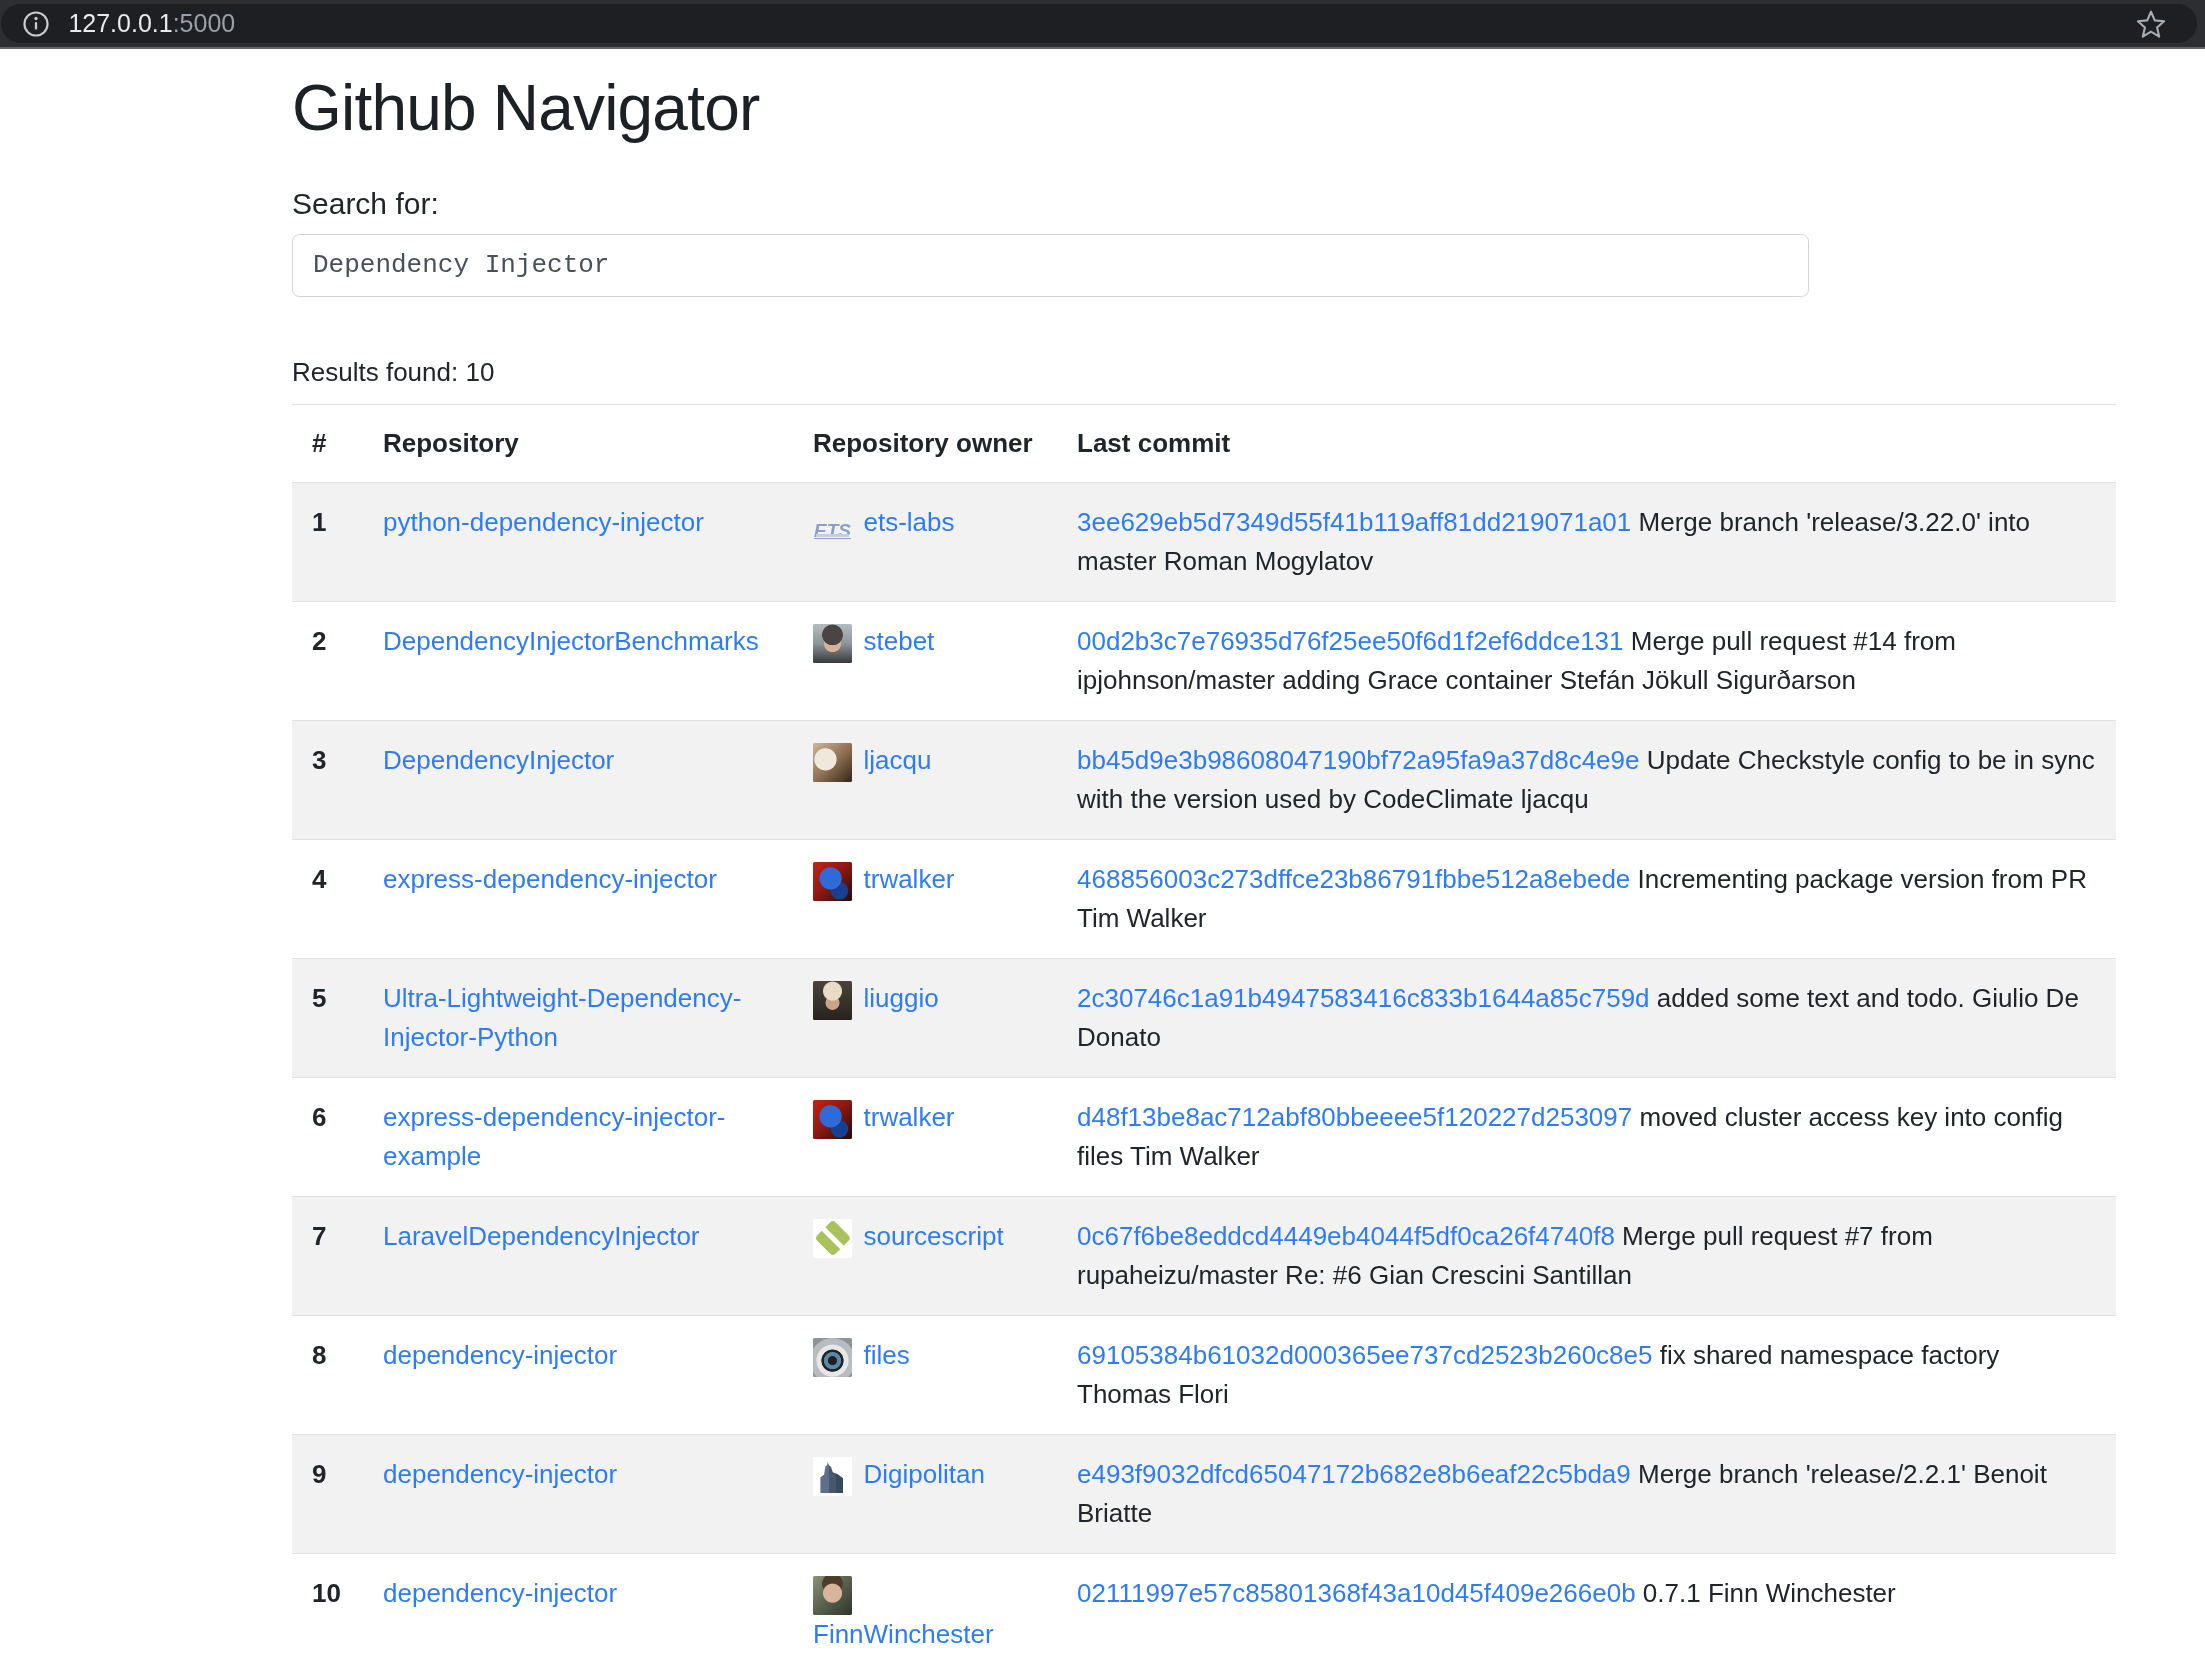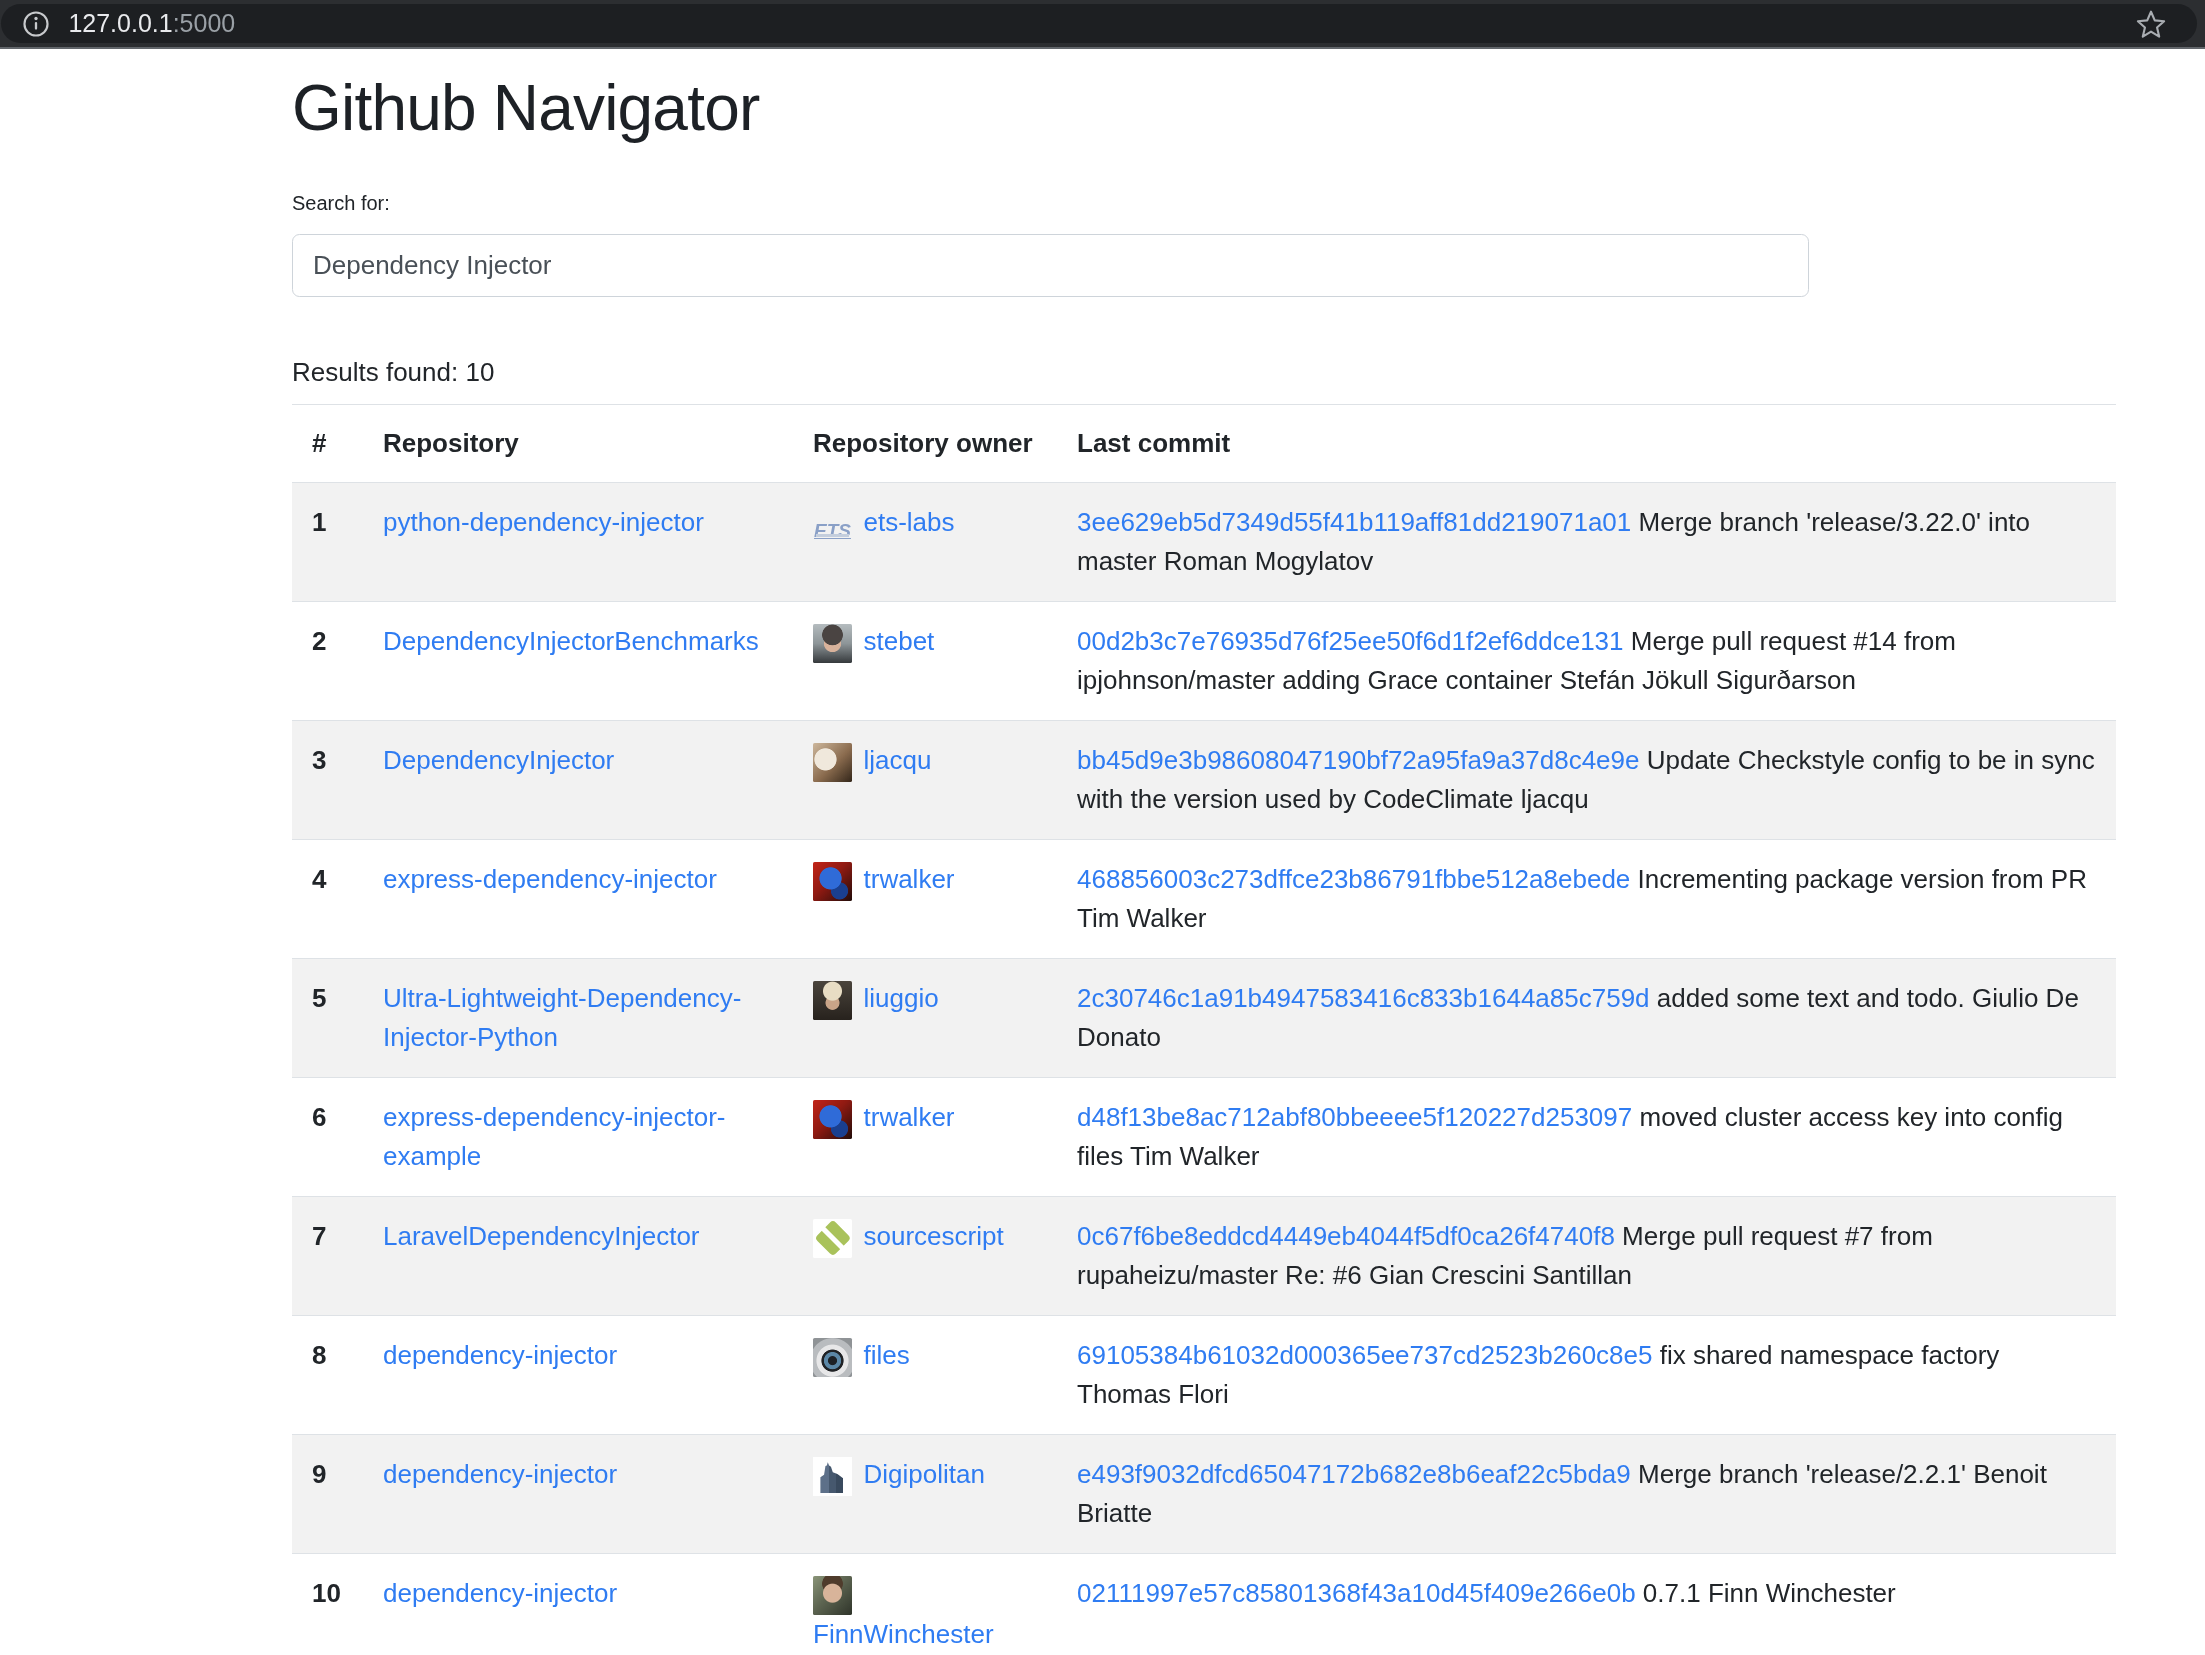--- a/index.html
+++ b/index.html
@@ -24,24 +24,24 @@
   .pill-spacer{flex:1;}
   .star-icon{width:36px;height:36px;flex:0 0 auto;margin-right:6.6px;display:block;}
 
   
   .page{padding:21.4px 89px 0 292px;}
   h1.page-title{font-size:64px;line-height:1.2;font-weight:400;letter-spacing:-0.8px;margin:0 0 37px 0;color:#1d2126;}
 
   .form-row{display:flex;align-items:flex-start;}
   .search-col{width:1517px;margin-right:20px;}
   .limit-col{width:288px;}
-  label.field-label{display:block;font-size:20px;line-height:39px;margin-bottom:10.7px;color:var(--text);}
+  label.field-label{display:block;font-size:30px;line-height:39px;margin-bottom:10.7px;color:var(--text);}
   .text-input{width:100%;height:63px;border:1.6px solid #ced4da;border-radius:7.4px;background:#fff;
     font-size:26px;color:#495057;padding:0 20px;outline:none;
-    font-family:Liberation Sans, sans-serif;}
+    font-family:Liberation Mono, monospace;}
   .select-wrap{position:relative;width:288px;height:63px;}
   .select-box{width:100%;height:100%;border:1.6px solid #c9cdd1;border-radius:7.4px;background:#fff;
     font-size:26px;color:#495057;display:flex;align-items:center;padding:0 20px;cursor:default;}
   .chevron-down-icon{position:absolute;right:18px;top:50%;transform:translateY(-50%);display:block;}
 
   .results-line{font-size:26px;line-height:39px;margin-top:56px;margin-bottom:12.3px;color:var(--text);}
 
   
   table.results-table{width:100%;border-collapse:collapse;table-layout:fixed;}
   col.c-num{width:71px;} col.c-repo{width:430px;} col.c-owner{width:264px;}

